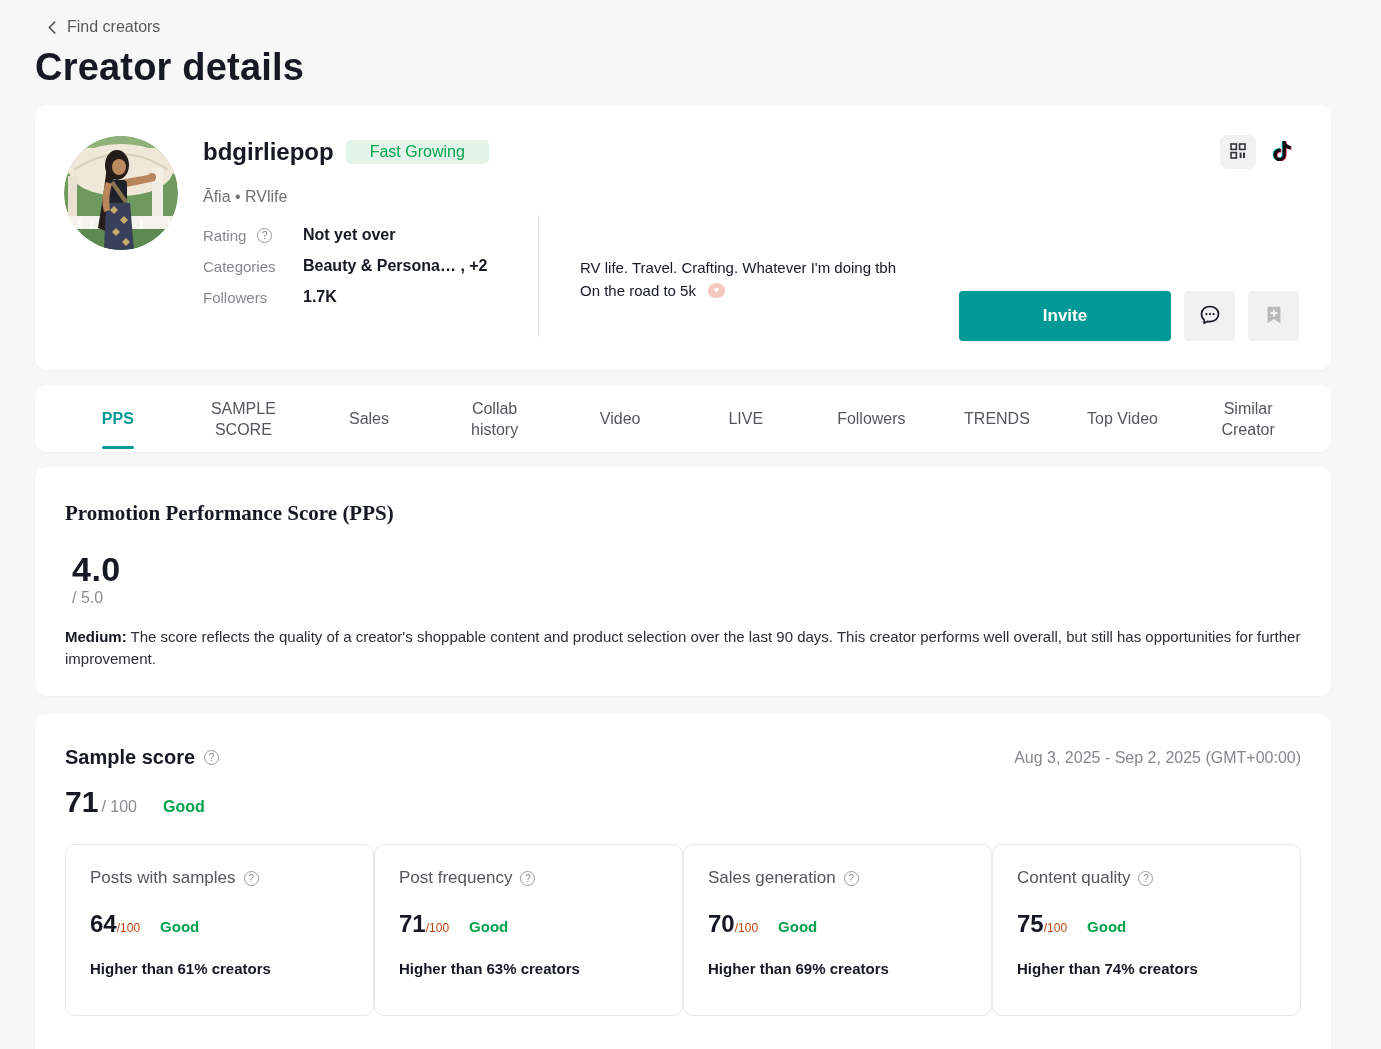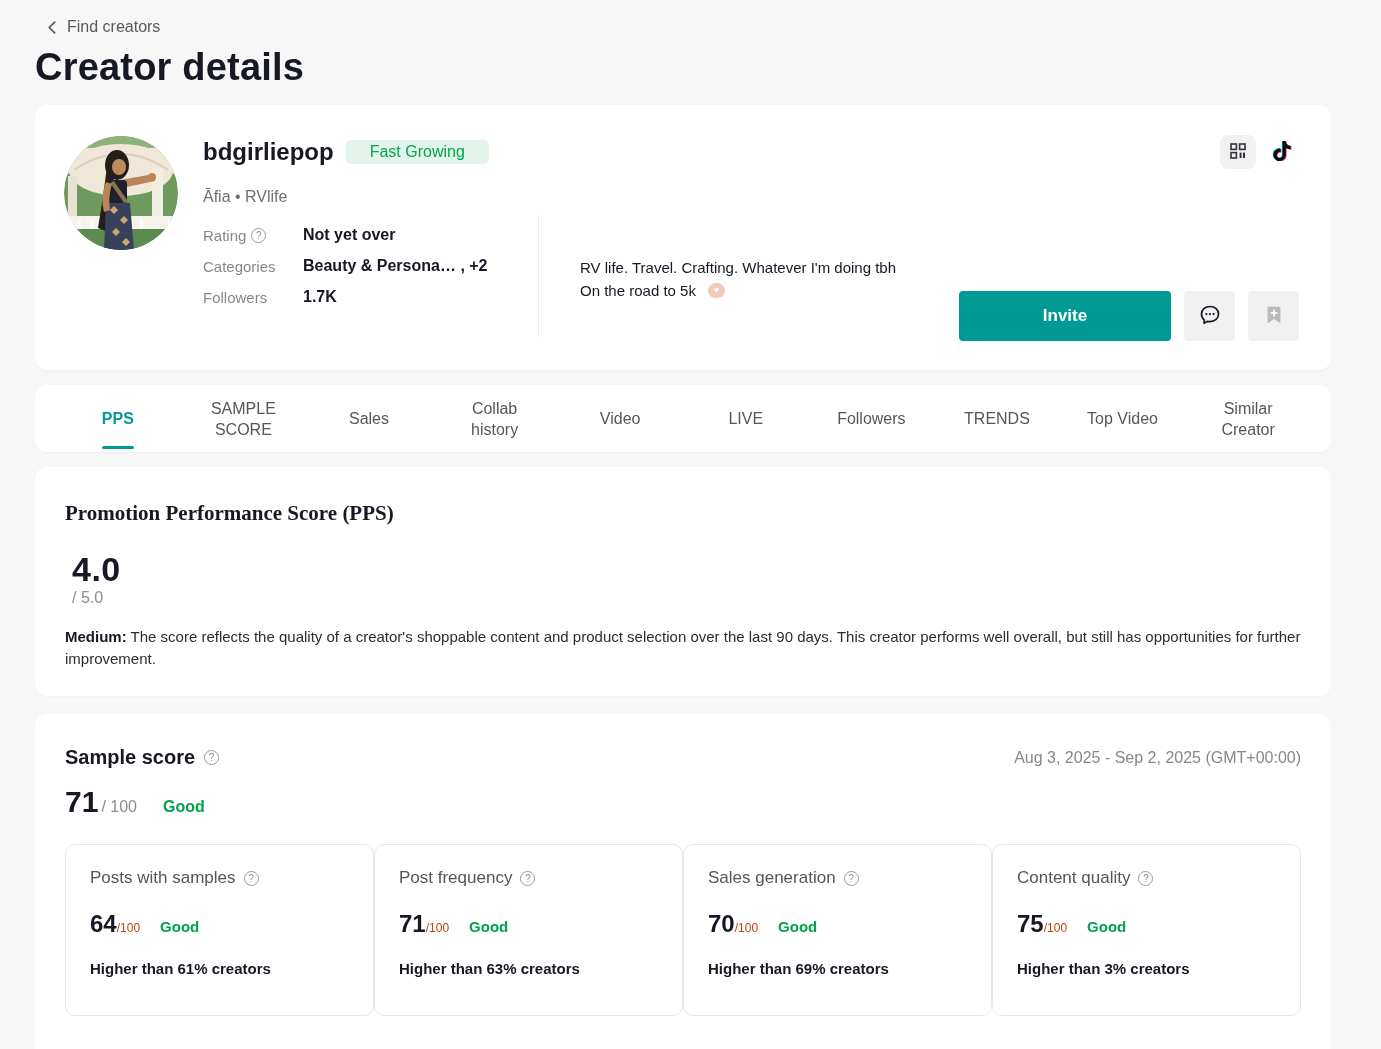--- a/index.html
+++ b/index.html
@@ -28,21 +28,21 @@
 
   
   .profile-card{position:relative;height:265px;margin-top:16px;}
   .avatar{position:absolute;left:29px;top:31px;width:114px;height:114px;border-radius:50%;overflow:hidden;cursor:pointer;}
   .avatar svg{display:block;}
   .name-row{position:absolute;left:168px;top:33px;display:flex;align-items:center;gap:12px;}
   .username{font-size:24px;font-weight:700;}
   .badge{background:var(--green-bg);color:#00a64e;font-size:16px;font-weight:500;padding:3px 24px;border-radius:5px;}
   .subtitle{position:absolute;left:168px;top:75px;font-size:16px;color:#707070;margin-top:8px;}
   .info-rows{position:absolute;left:168px;top:121px;display:grid;grid-template-columns:100px auto;row-gap:13px;column-gap:0;}
-  .info-label{color:#85878c;font-size:15px;display:flex;align-items:center;gap:5px;}
+  .info-label{color:#85878c;font-size:15px;display:flex;align-items:center;gap:11px;}
   .info-value{font-size:16px;font-weight:700;}
   .v-divider{position:absolute;left:503px;top:110px;width:1px;height:122px;background:#e9e9eb;}
   .bio{position:absolute;left:545px;top:151px;font-size:15px;line-height:23px;color:var(--ink);}
   .bio .line2{display:flex;align-items:center;gap:12px;}
   .emoji-chip{width:17px;height:15px;border-radius:50% 50% 45% 45%;background:#f2c9bc;color:#fff;font-size:9px;display:inline-flex;align-items:center;justify-content:center;line-height:1;}
   .actions{position:absolute;left:924px;top:186px;display:flex;gap:13px;align-items:center;}
   .invite-btn{width:212px;height:50px;background:var(--accent);color:#fff;font-size:17px;font-weight:600;border:none;border-radius:4px;cursor:pointer;font-family:inherit;}
   .icon-btn{width:51px;height:50px;background:#f1f1f2;border:none;border-radius:4px;cursor:pointer;display:flex;align-items:center;justify-content:center;}
   .corner-actions{position:absolute;top:30px;right:31px;display:flex;gap:8px;align-items:center;}
   .mini-btn{width:36px;height:34px;border:none;border-radius:8px;background:#f1f1f2;cursor:pointer;display:flex;align-items:center;justify-content:center;}
@@ -322,19 +322,19 @@
       <div class="metric-card">
         <div class="metric-title">
           <span>Content quality</span>
           <span class="help">?</span>
         </div>
         <div class="metric-score-row">
           <span class="metric-big">75</span>
           <span class="metric-denom">/100</span>
           <span class="grade metric-grade">Good</span>
         </div>
-        <div class="metric-compare">Higher than 3% creators</div>
+        <div class="metric-compare">Higher than 74% creators</div>
       </div>
 
     </div>
   </section>
 
 </div>
 
 </body></html>

